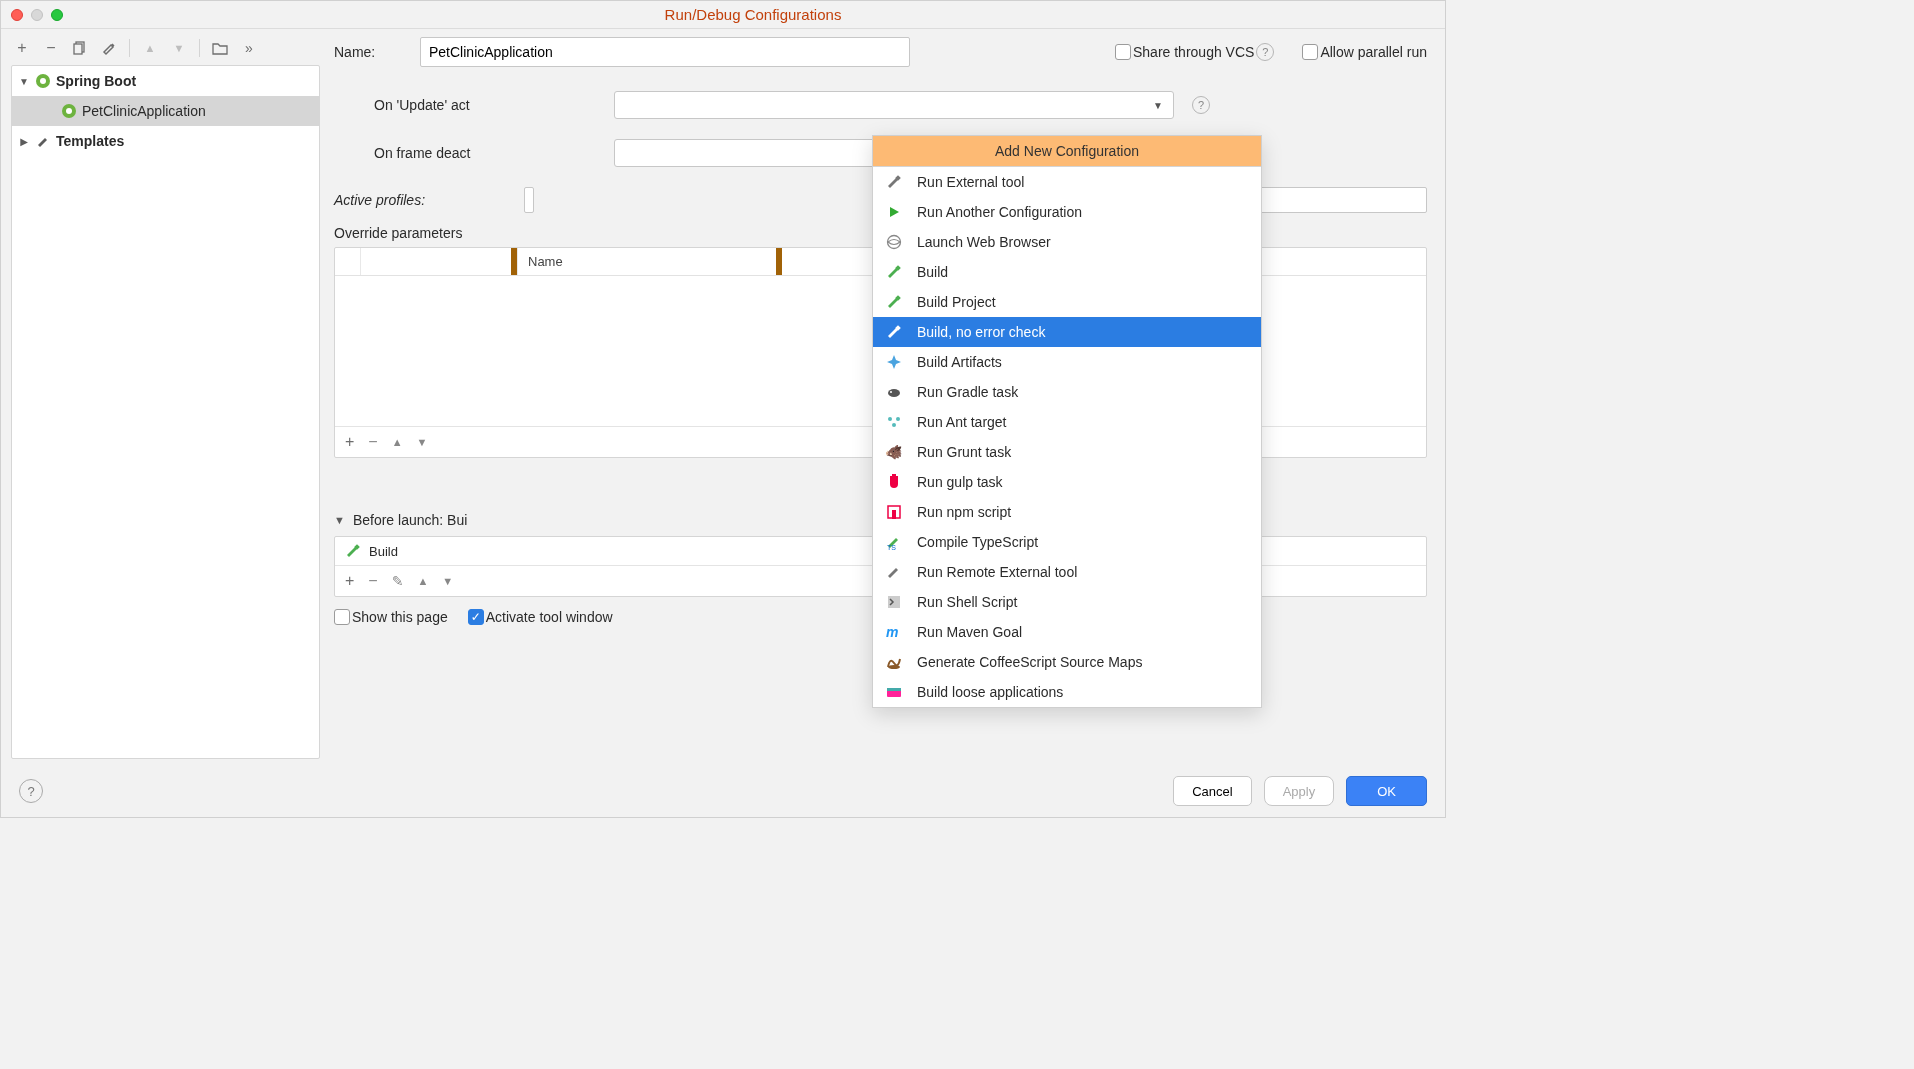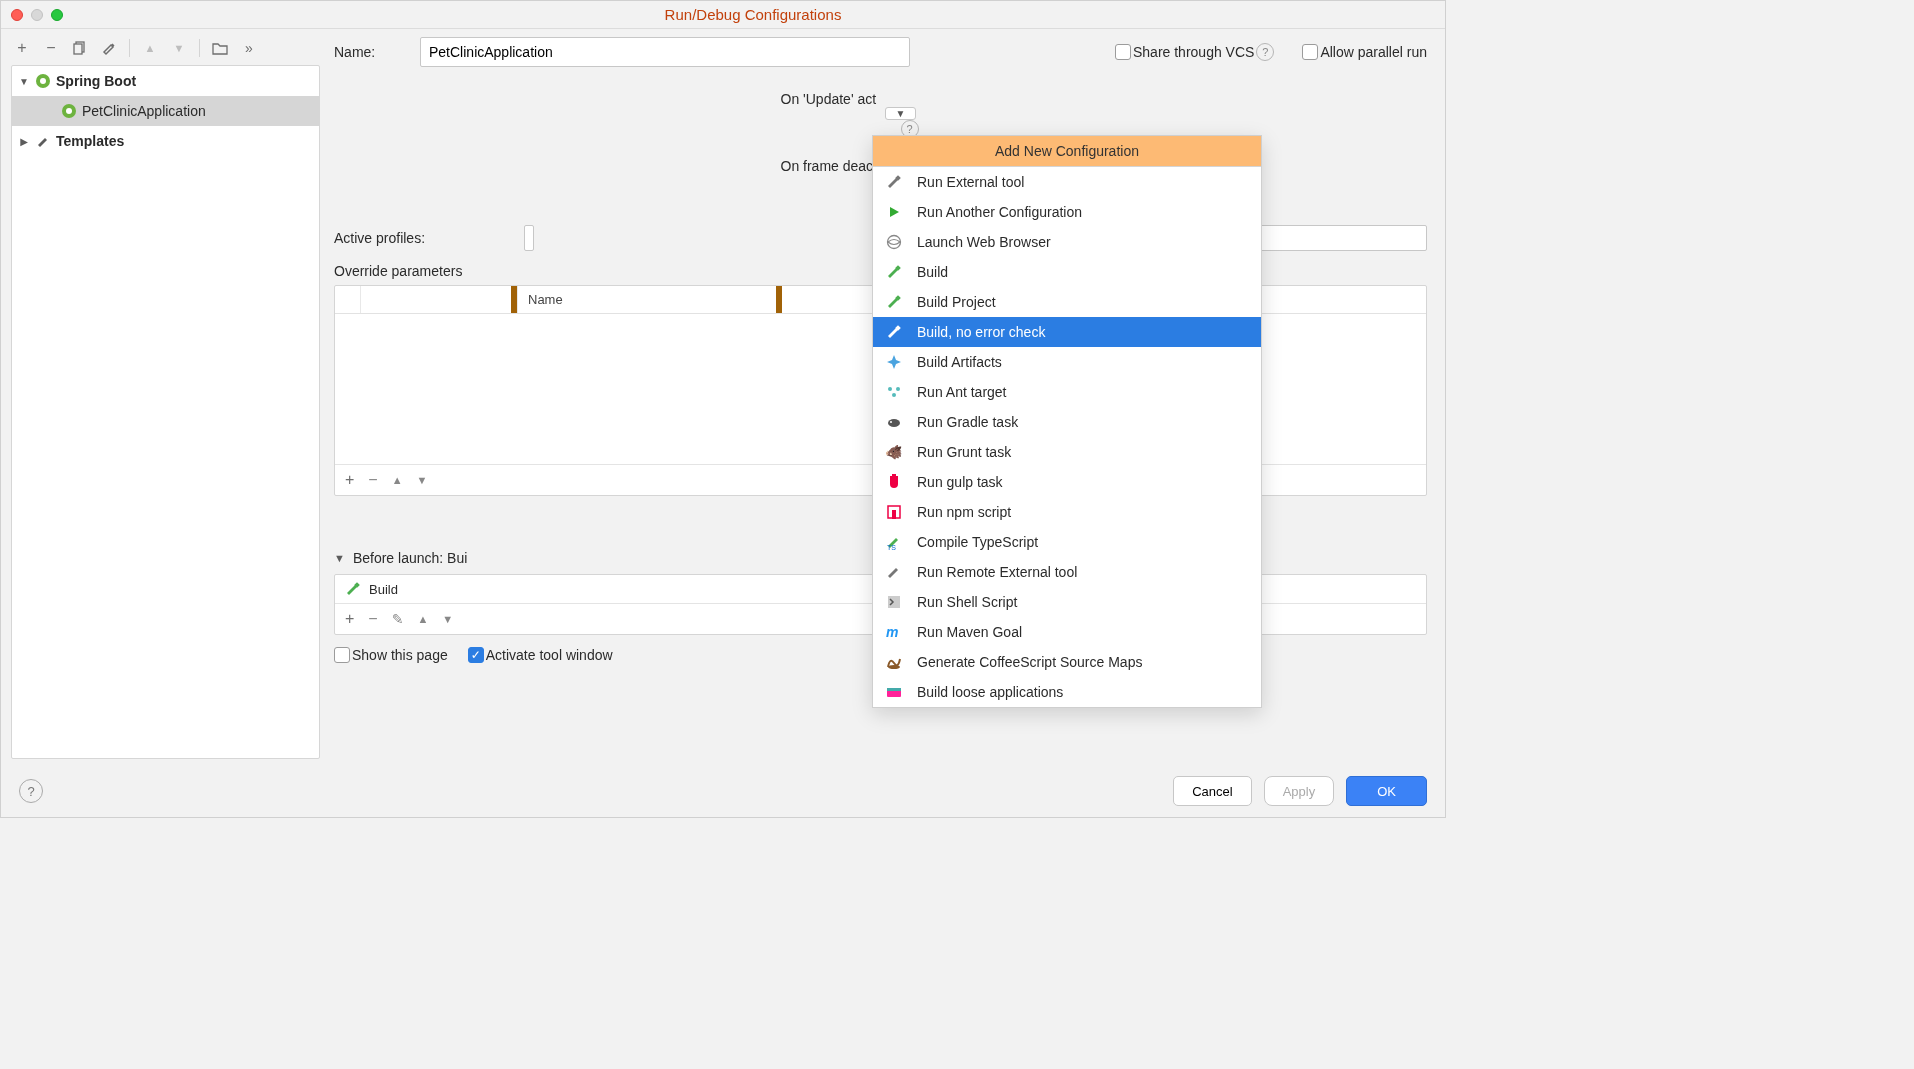--- a/index.html
+++ b/index.html
@@ -123,21 +123,21 @@
     width:18px; height:18px; border:1.5px solid #b6b6b6; border-radius:50%;
     display:inline-flex; align-items:center; justify-content:center;
     font-size:11px; color:#888;
   }
 
   .form-area {
     border:0px solid #d6d6d6;
     margin-top:4px;
     padding:14px 0 4px 40px;
   }
-  .form-row { display:flex; align-items:center; margin-bottom:20px;flex-direction:column; }
+  .form-row { display:flex; align-items:center; margin-bottom:20px; }
   .form-row .flabel { width:240px; font-size:14px; }
   .select {
     flex:1; max-width:560px;
     height:28px; border:1px solid #c7c7c7; background:#fff;
     border-radius:3px; display:flex; align-items:center; justify-content:flex-end;
     padding:0 10px;
   }
   .caret { font-size:10px; color:#555; }
 
   .popup {
@@ -159,21 +159,21 @@
   }
   .popup-item {
     display:flex; align-items:center; gap:14px;
     padding:4px 12px;
     height:30px;
   }
   .popup-item.sel { background:#2b7de2; color:#fff; }
   .pi-icon { width:18px; height:18px; display:inline-flex; align-items:center; justify-content:center; font-size:14px; }
 
   .ap-row { display:flex; align-items:center; }
-  .ap-row-label { font-size:14px; width:190px; }
+  .ap-row-label { font-size:14px; width:190px;font-style:italic; }
   .ap-input { flex:1; height:26px; border:1px solid #c7c7c7; background:#fff; border-radius:2px; }
 
   .ov-section .ov-title { font-size:14px; margin:12px 0 6px 0; }
   .ov-frame { border:1px solid #d5d5d5; background:#fff; border-radius:2px; }
   .ov-head { display:flex; border-bottom:1px solid #e2e2e2; }
   .ov-head .hcell { padding:6px 10px; font-size:13px; color:#444; }
   .hcell.c1 { width:26px; border-right:1px solid #e8e8e8;}
   .hcell.c2 { flex:1; border-right:6px solid #a16207;}
   .hcell.c3 { flex:1; }
   .ov-body { height:150px; display:flex; flex-direction:column; align-items:center; justify-content:center; color:#555; font-size:14px; gap:4px; }
@@ -425,36 +425,36 @@
             <div class="popup-item">
               <span class="pi-icon">
                 <svg width="14" height="14">
                   <path d="M7 0 L9 5 L14 7 L9 9 L7 14 L5 9 L0 7 L5 5 Z" fill="#4aa3df"></path>
                 </svg>
               </span>
               <span>Build Artifacts</span>
             </div>
             <div class="popup-item">
               <span class="pi-icon">
+                <svg width="16" height="16">
+                  <ellipse cx="8" cy="9" rx="6" ry="4" fill="#555"></ellipse>
+                  <circle cx="5" cy="8" r="1" fill="#fff"></circle>
+                </svg>
+              </span>
+              <span>Run Gradle task</span>
+            </div>
+            <div class="popup-item">
+              <span class="pi-icon">
                 <svg width="16" height="14">
                   <circle cx="4" cy="4" r="2" fill="#5bb"></circle>
                   <circle cx="12" cy="4" r="2" fill="#5bb"></circle>
                   <circle cx="8" cy="10" r="2" fill="#5bb"></circle>
                 </svg>
               </span>
               <span>Run Ant target</span>
-            </div>
-            <div class="popup-item">
-              <span class="pi-icon">
-                <svg width="16" height="16">
-                  <ellipse cx="8" cy="9" rx="6" ry="4" fill="#555"></ellipse>
-                  <circle cx="5" cy="8" r="1" fill="#fff"></circle>
-                </svg>
-              </span>
-              <span>Run Gradle task</span>
             </div>
             <div class="popup-item">
               <span class="pi-icon">
                 <span style="font-size:14px">🐗</span>
               </span>
               <span>Run Grunt task</span>
             </div>
             <div class="popup-item">
               <span class="pi-icon">
                 <svg width="12" height="16">

